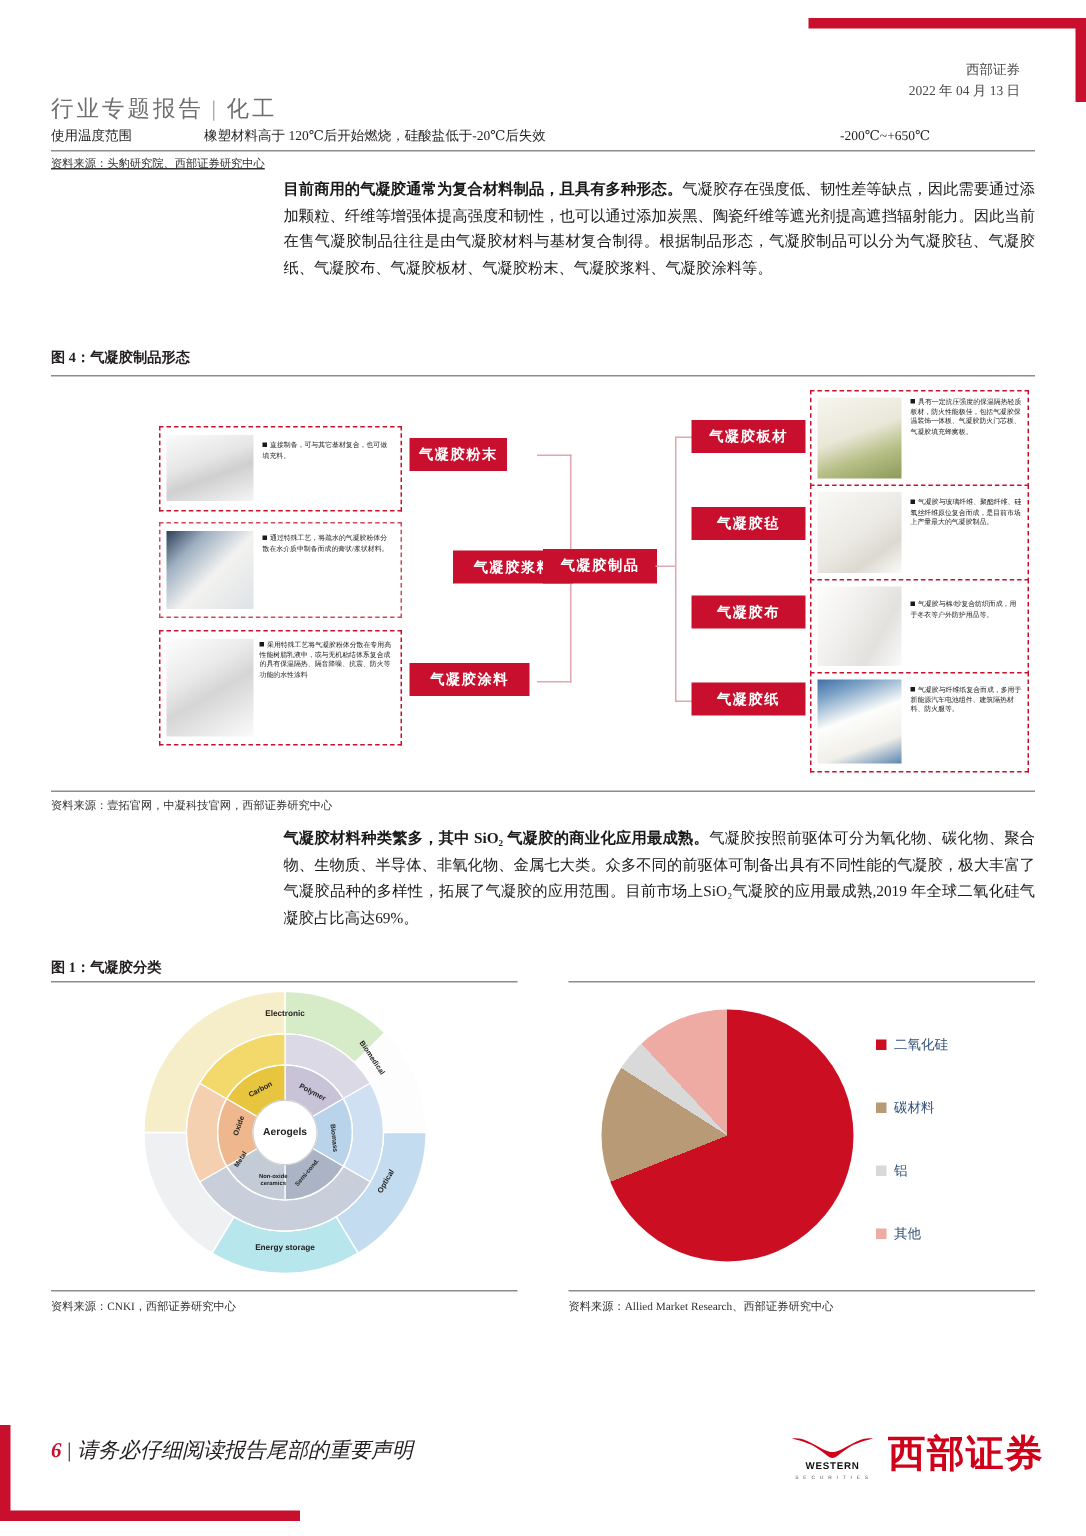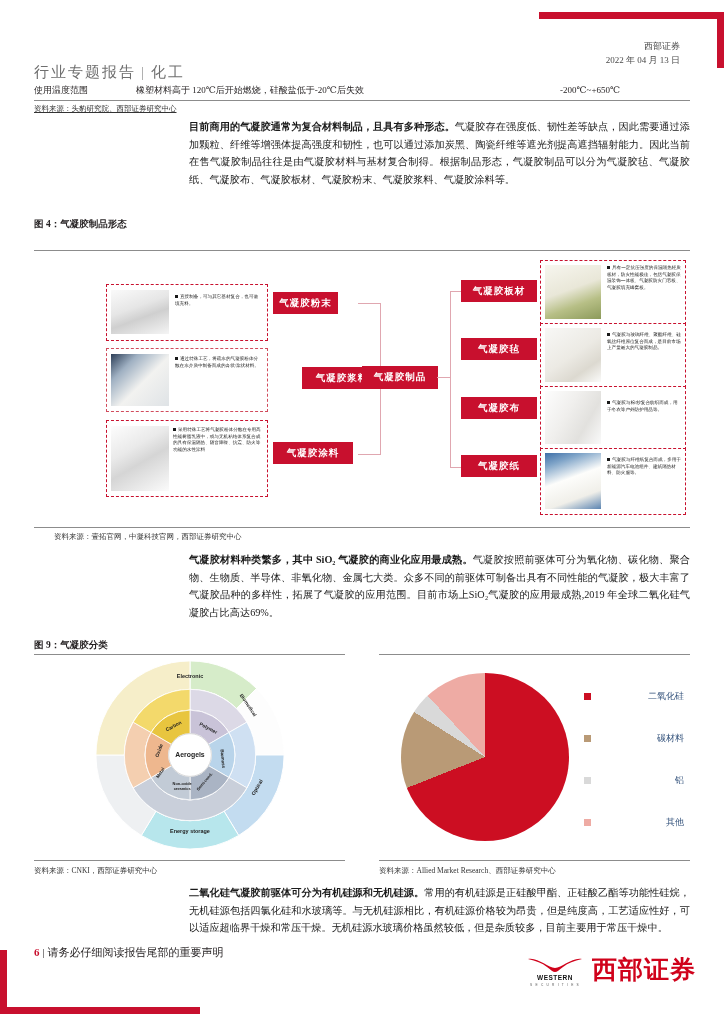--- a/index.html
+++ b/index.html
@@ -56,25 +56,25 @@
 
   
   #fig5wrap{position:absolute;left:34px;top:655px;width:311px;height:200px;}
   #fig6wrap{position:absolute;left:379px;top:655px;width:311px;height:200px;}
 
   .wheel{position:absolute;left:50%;top:50%;transform:translate(-50%,-50%);}
 
   
   .pie{position:absolute;left:22px;top:18px;width:168px;height:168px;border-radius:50%;}
   .legend{position:absolute;left:205px;top:20px;width:100px;font-size:9px;color:#31507a;}
-  .legend .li{display:flex;align-items:center;height:42px;justify-content:space-between;}
+  .legend .li{display:flex;align-items:center;height:42px;}
   .legend .sw{width:7px;height:7px;margin-right:5px;flex:0 0 auto;}
 
   
-  .foot{position:absolute;bottom:64px;left:34px;font-size:11px;color:#231f20;}
+  .foot{position:absolute;bottom:48px;left:34px;font-size:14px;color:#231f20;font-style:italic;}
   .foot .pg{color:#c8102e;font-weight:bold;margin-right:3px;}
   .logo{position:absolute;bottom:42px;right:28px;display:flex;align-items:center;}
   .logo .mark{position:relative;width:62px;height:26px;margin-right:6px;}
   .logo .wtxt{position:absolute;bottom:1px;left:0;width:62px;text-align:center;
               font-family:"Liberation Sans",sans-serif;font-weight:bold;
               font-size:6.5px;letter-spacing:.5px;color:#111;}
   .logo .wsub{position:absolute;bottom:-5px;left:0;width:62px;text-align:center;
               font-family:"Liberation Sans",sans-serif;font-size:3.2px;letter-spacing:1.2px;color:#555;}
   .logo .cn{font-family:"Liberation Sans",sans-serif;font-weight:bold;font-size:25px;
             color:#d0021b;letter-spacing:1px;line-height:1;}
@@ -107,21 +107,21 @@
     <span class="c2">橡塑材料高于 120℃后开始燃烧，硅酸盐低于-20℃后失效</span>
     <span class="c3">-200℃~+650℃</span>
   </div>
   <div class="hdr-rule"></div>
   <div class="src-top">资料来源：头豹研究院、西部证券研究中心</div>
 
   <div class="para" style="top:118px;">
     <b>目前商用的气凝胶通常为复合材料制品，且具有多种形态。</b><span>气凝胶存在强度低、韧性差等缺点，因此需要通过添加颗粒、纤维等增强体提高强度和韧性，也可以通过添加炭黑、陶瓷纤维等遮光剂提高遮挡辐射能力。因此当前在售气凝胶制品往往是由气凝胶材料与基材复合制得。根据制品形态，气凝胶制品可以分为气凝胶毡、气凝胶纸、气凝胶布、气凝胶板材、气凝胶粉末、气凝胶浆料、气凝胶涂料等。</span>
   </div>
 
-  <div class="fig-cap" style="left:34px;top:218px;text-align:right;">图 4：气凝胶制品形态</div>
+  <div class="fig-cap" style="left:34px;top:232px;text-align:right;">图 4：气凝胶制品形态</div>
   <div class="fig-rule" style="left:34px;top:250px;width:656px;"></div>
 
   <div id="fig4">
 
     <div class="dashbox dash-red" style="left:72px;top:29px;width:160px;height:55px;">
       <div class="thumb" style="left:4px;top:5px;width:58px;height:44px;background:linear-gradient(160deg,#fafafa 0%,#e6e6e6 40%,#cfcfcf 60%,#f5f5f5 100%);"></div>
       <div class="bl" style="left:68px;top:9px;width:86px;"><span class="bu"></span><span>直接制备，可与其它基材复合，也可做填充料。</span></div>
     </div>
 
     <div class="dashbox" style="left:72px;top:93px;width:160px;height:62px;">
@@ -166,27 +166,27 @@
       <div class="bl" style="left:66px;top:13px;width:74px;"><span class="bu"></span><span>气凝胶与棉/纱复合纺织而成，用于冬衣等户外防护用品等。</span></div>
     </div>
 
     <div class="dashbox dash-red" style="left:506px;top:193px;width:144px;height:65px;">
       <div class="thumb" style="left:4px;top:4px;width:56px;height:56px;background:linear-gradient(160deg,#3f6fa8 0%,#7fa4c8 18%,#fdfdfb 45%,#f0efe9 75%,#5b84b1 100%);"></div>
       <div class="bl" style="left:66px;top:8px;width:74px;"><span class="bu"></span><span>气凝胶与纤维纸复合而成，多用于新能源汽车电池组件、建筑隔热材料、防火服等。</span></div>
     </div>
   </div>
 
   <div class="fig-rule" style="left:34px;top:527px;width:656px;"></div>
-  <div class="fig-src" style="left:34px;top:532px;margin-left:20px;">资料来源：壹拓官网，中凝科技官网，西部证券研究中心</div>
+  <div class="fig-src" style="left:34px;top:532px;">资料来源：壹拓官网，中凝科技官网，西部证券研究中心</div>
 
   <div class="para" style="top:551px;">
     <b>气凝胶材料种类繁多，其中 SiO₂ 气凝胶的商业化应用最成熟。</b><span>气凝胶按照前驱体可分为氧化物、碳化物、聚合物、生物质、半导体、非氧化物、金属七大类。众多不同的前驱体可制备出具有不同性能的气凝胶，极大丰富了气凝胶品种的多样性，拓展了气凝胶的应用范围。目前市场上SiO₂气凝胶的应用最成熟,2019 年全球二氧化硅气凝胶占比高达69%。</span>
   </div>
 
-  <div class="fig-cap" style="left:34px;top:639px;">图 9：气凝胶分类</div>
+  <div class="fig-cap" style="left:34px;top:639px;">图 1：气凝胶分类</div>
   <div class="fig-rule" style="left:34px;top:654px;width:311px;"></div>
   <div id="fig5wrap">
     <svg class="wheel" width="196" height="196" viewBox="0 0 200 200">
       <g transform="translate(100,100)">
 
         <path d="M0,-96 A96,96 0 0,1 67.9,-67.9 L47.4,-47.4 A67,67 0 0,0 0,-67 Z" fill="#d6ecc9" stroke="#fff" stroke-width="1"></path>
         <path d="M67.9,-67.9 A96,96 0 0,1 96,0 L67,0 A67,67 0 0,0 47.4,-47.4 Z" fill="#fdfdfd" stroke="#fff" stroke-width="1"></path>
         <path d="M96,0 A96,96 0 0,1 49.7,82.1 L34.7,57.3 A67,67 0 0,0 67,0 Z" fill="#c3dcf0" stroke="#fff" stroke-width="1"></path>
         <path d="M49.7,82.1 A96,96 0 0,1 -49.7,82.1 L-34.7,57.3 A67,67 0 0,0 34.7,57.3 Z" fill="#b7e6ec" stroke="#fff" stroke-width="1"></path>
         <path d="M-49.7,82.1 A96,96 0 0,1 -96,0 L-67,0 A67,67 0 0,0 -34.7,57.3 Z" fill="#eef0f2" stroke="#fff" stroke-width="1"></path>
@@ -244,23 +244,20 @@
         </div>
       <div class="li">
           <span class="sw" style="background: rgb(238, 171, 164);"></span>
           <span>其他</span>
         </div>
     </div>
   </div>
   <div class="fig-rule" style="left:379px;top:860px;width:311px;"></div>
   <div class="fig-src" style="left:379px;top:866px;">资料来源：Allied Market Research、西部证券研究中心</div>
 
-  <div class="para" style="top:884px;">
-    <b>二氧化硅气凝胶前驱体可分为有机硅源和无机硅源。</b><span>常用的有机硅源是正硅酸甲酯、正硅酸乙酯等功能性硅烷，无机硅源包括四氯化硅和水玻璃等。与无机硅源相比，有机硅源价格较为昂贵，但是纯度高，工艺适应性好，可以适应超临界干燥和常压干燥。无机硅源水玻璃价格虽然较低，但是杂质较多，目前主要用于常压干燥中。</span>
-  </div>
 
   <div class="foot">
     <span class="pg">6</span><span>|</span>
     <span>请务必仔细阅读报告尾部的重要声明</span>
   </div>
 
   <div class="logo">
     <div class="mark">
       <svg width="62" height="18" viewBox="0 0 62 18" style="position:absolute;top:0;left:0;">
         <path d="M4,3 C14,1 24,12 31,12 C38,12 48,1 58,3 C50,5 44,7 39,11 C35,14 33,16 31,16 C29,16 27,14 23,11 C18,7 12,5 4,3 Z" fill="#d0021b"></path>

